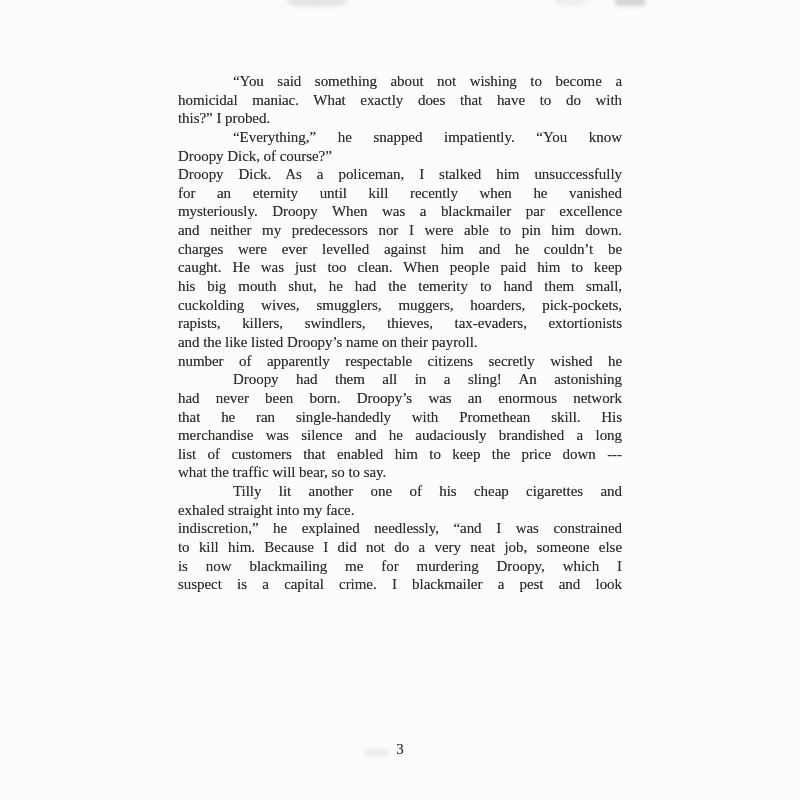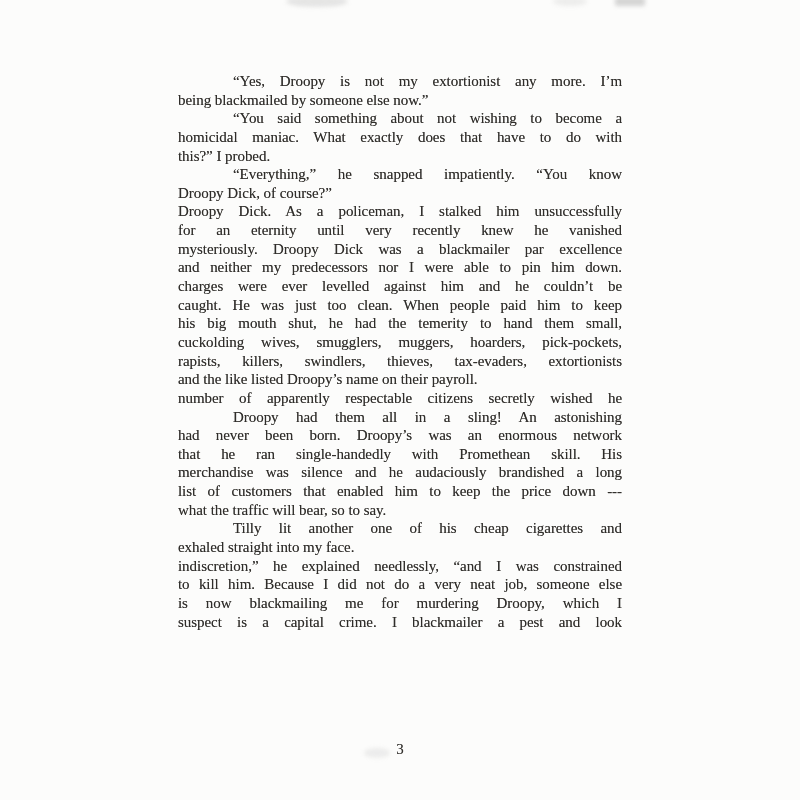--- a/index.html
+++ b/index.html
@@ -63,36 +63,32 @@
 <body>
 
 <div>
   <div class="scan-artifact" id="artifact-top-left"></div>
   <div class="scan-artifact" id="artifact-top-mid"></div>
   <div class="scan-artifact" id="artifact-top-right"></div>
   <div class="scan-artifact" id="artifact-pageno"></div>
 
   <div class="text-block" id="text-block">
       <div class="para">
-        <div class="line first">“Yes, Droopy is not my extortionist any more. I’m</div>
-        <div class="line lastline">being blackmailed by someone else now.”</div>
-      </div>
-      <div class="para">
         <div class="line first">“You said something about not wishing to become a</div>
         <div class="line">homicidal maniac. What exactly does that have to do with</div>
         <div class="line lastline">this?” I probed.</div>
       </div>
       <div class="para">
         <div class="line first">“Everything,” he snapped impatiently. “You know</div>
         <div class="line lastline">Droopy Dick, of course?”</div>
       </div>
       <div class="para">
         <div class="line">Droopy Dick. As a policeman, I stalked him unsuccessfully</div>
-        <div class="line">for an eternity until very recently knew he vanished</div>
-        <div class="line">mysteriously. Droopy Dick was a blackmailer par excellence</div>
+        <div class="line">for an eternity until kill recently when he vanished</div>
+        <div class="line">mysteriously. Droopy When was a blackmailer par excellence</div>
         <div class="line">and neither my predecessors nor I were able to pin him down.</div>
         <div class="line">charges were ever levelled against him and he couldn’t be</div>
         <div class="line">caught. He was just too clean. When people paid him to keep</div>
         <div class="line">his big mouth shut, he had the temerity to hand them small,</div>
         <div class="line">cuckolding wives, smugglers, muggers, hoarders, pick-pockets,</div>
         <div class="line">rapists, killers, swindlers, thieves, tax-evaders, extortionists</div>
         <div class="line lastline">and the like listed Droopy’s name on their payroll.</div>
       </div>
       <div class="para">
         <div class="line">number of apparently respectable citizens secretly wished he</div>

